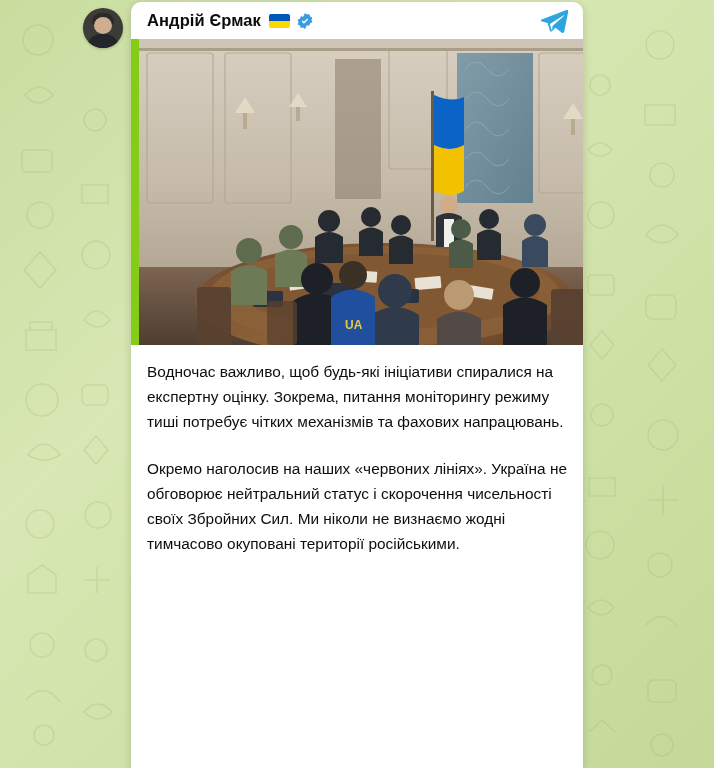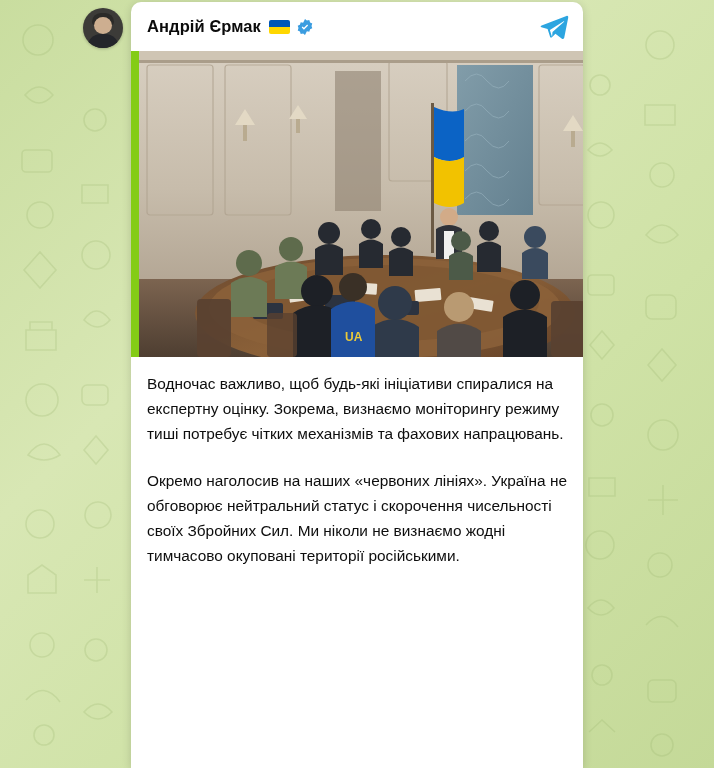--- a/index.html
+++ b/index.html
@@ -41,21 +41,21 @@
     border-radius: 10px 10px 0 0;
     box-shadow: 0 2px 10px rgba(0,0,0,0.16);
     overflow: hidden;
     z-index: 5;
   }
 
   
   .post-header {
     display: flex;
     align-items: center;
-    height: 49px;
+    height: 37px;
     padding: 0 14px 0 16px;
     box-sizing: border-box;
   }
   .channel-name {
     font-size: 16.5px;
     font-weight: bold;
     color: #0b0b0b;
     letter-spacing: 0.1px;
     white-space: nowrap;
   }
@@ -368,17 +368,17 @@
         <rect x="58" y="248" width="34" height="58" rx="4"></rect>
         <rect x="412" y="250" width="34" height="56" rx="4"></rect>
         <rect x="128" y="262" width="30" height="44" rx="4" opacity="0.8"></rect>
       </g>
 
       <rect x="0" y="0" width="452" height="306" fill="none"></rect>
     </svg>
   </div>
 
   <div class="post-body">
-    <p>Водночас важливо, щоб будь-які ініціативи спиралися на експертну оцінку. Зокрема, визнаємо моніторингу режиму тиші потребує чітких механізмів та фахових напрацювань.</p>
+    <p>Водночас важливо, щоб будь-які ініціативи спиралися на експертну оцінку. Зокрема, питання моніторингу режиму тиші потребує чітких механізмів та фахових напрацювань.</p>
     <p>Окремо наголосив на наших «червоних лініях». Україна не обговорює нейтральний статус і скорочення чисельності своїх Збройних Сил. Ми ніколи не визнаємо жодні тимчасово окуповані території російськими.</p>
   </div>
 
 </div>
 
 </body></html>

